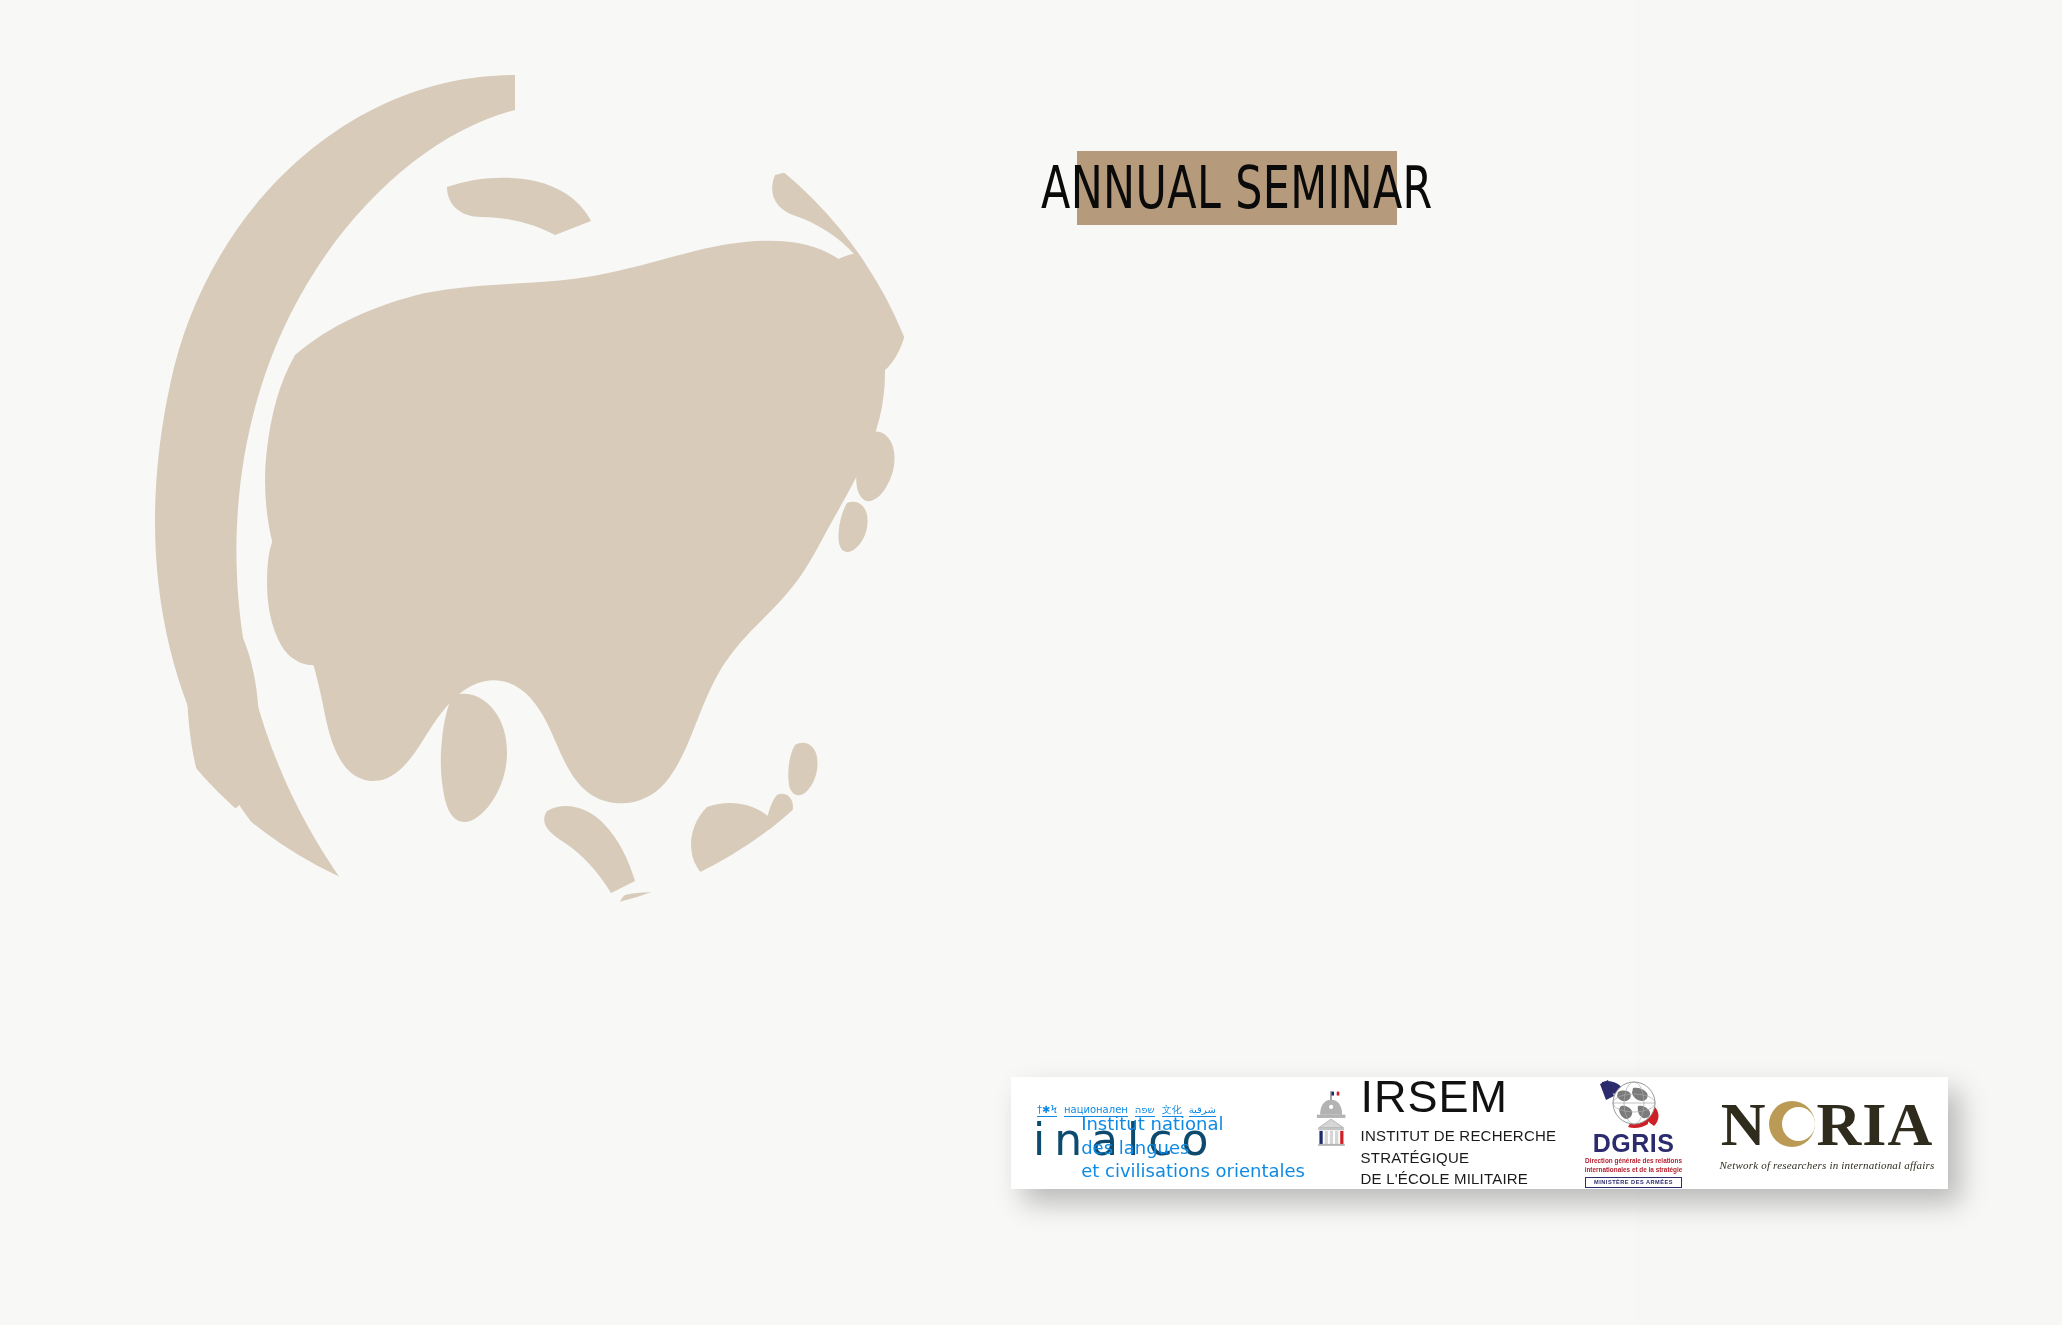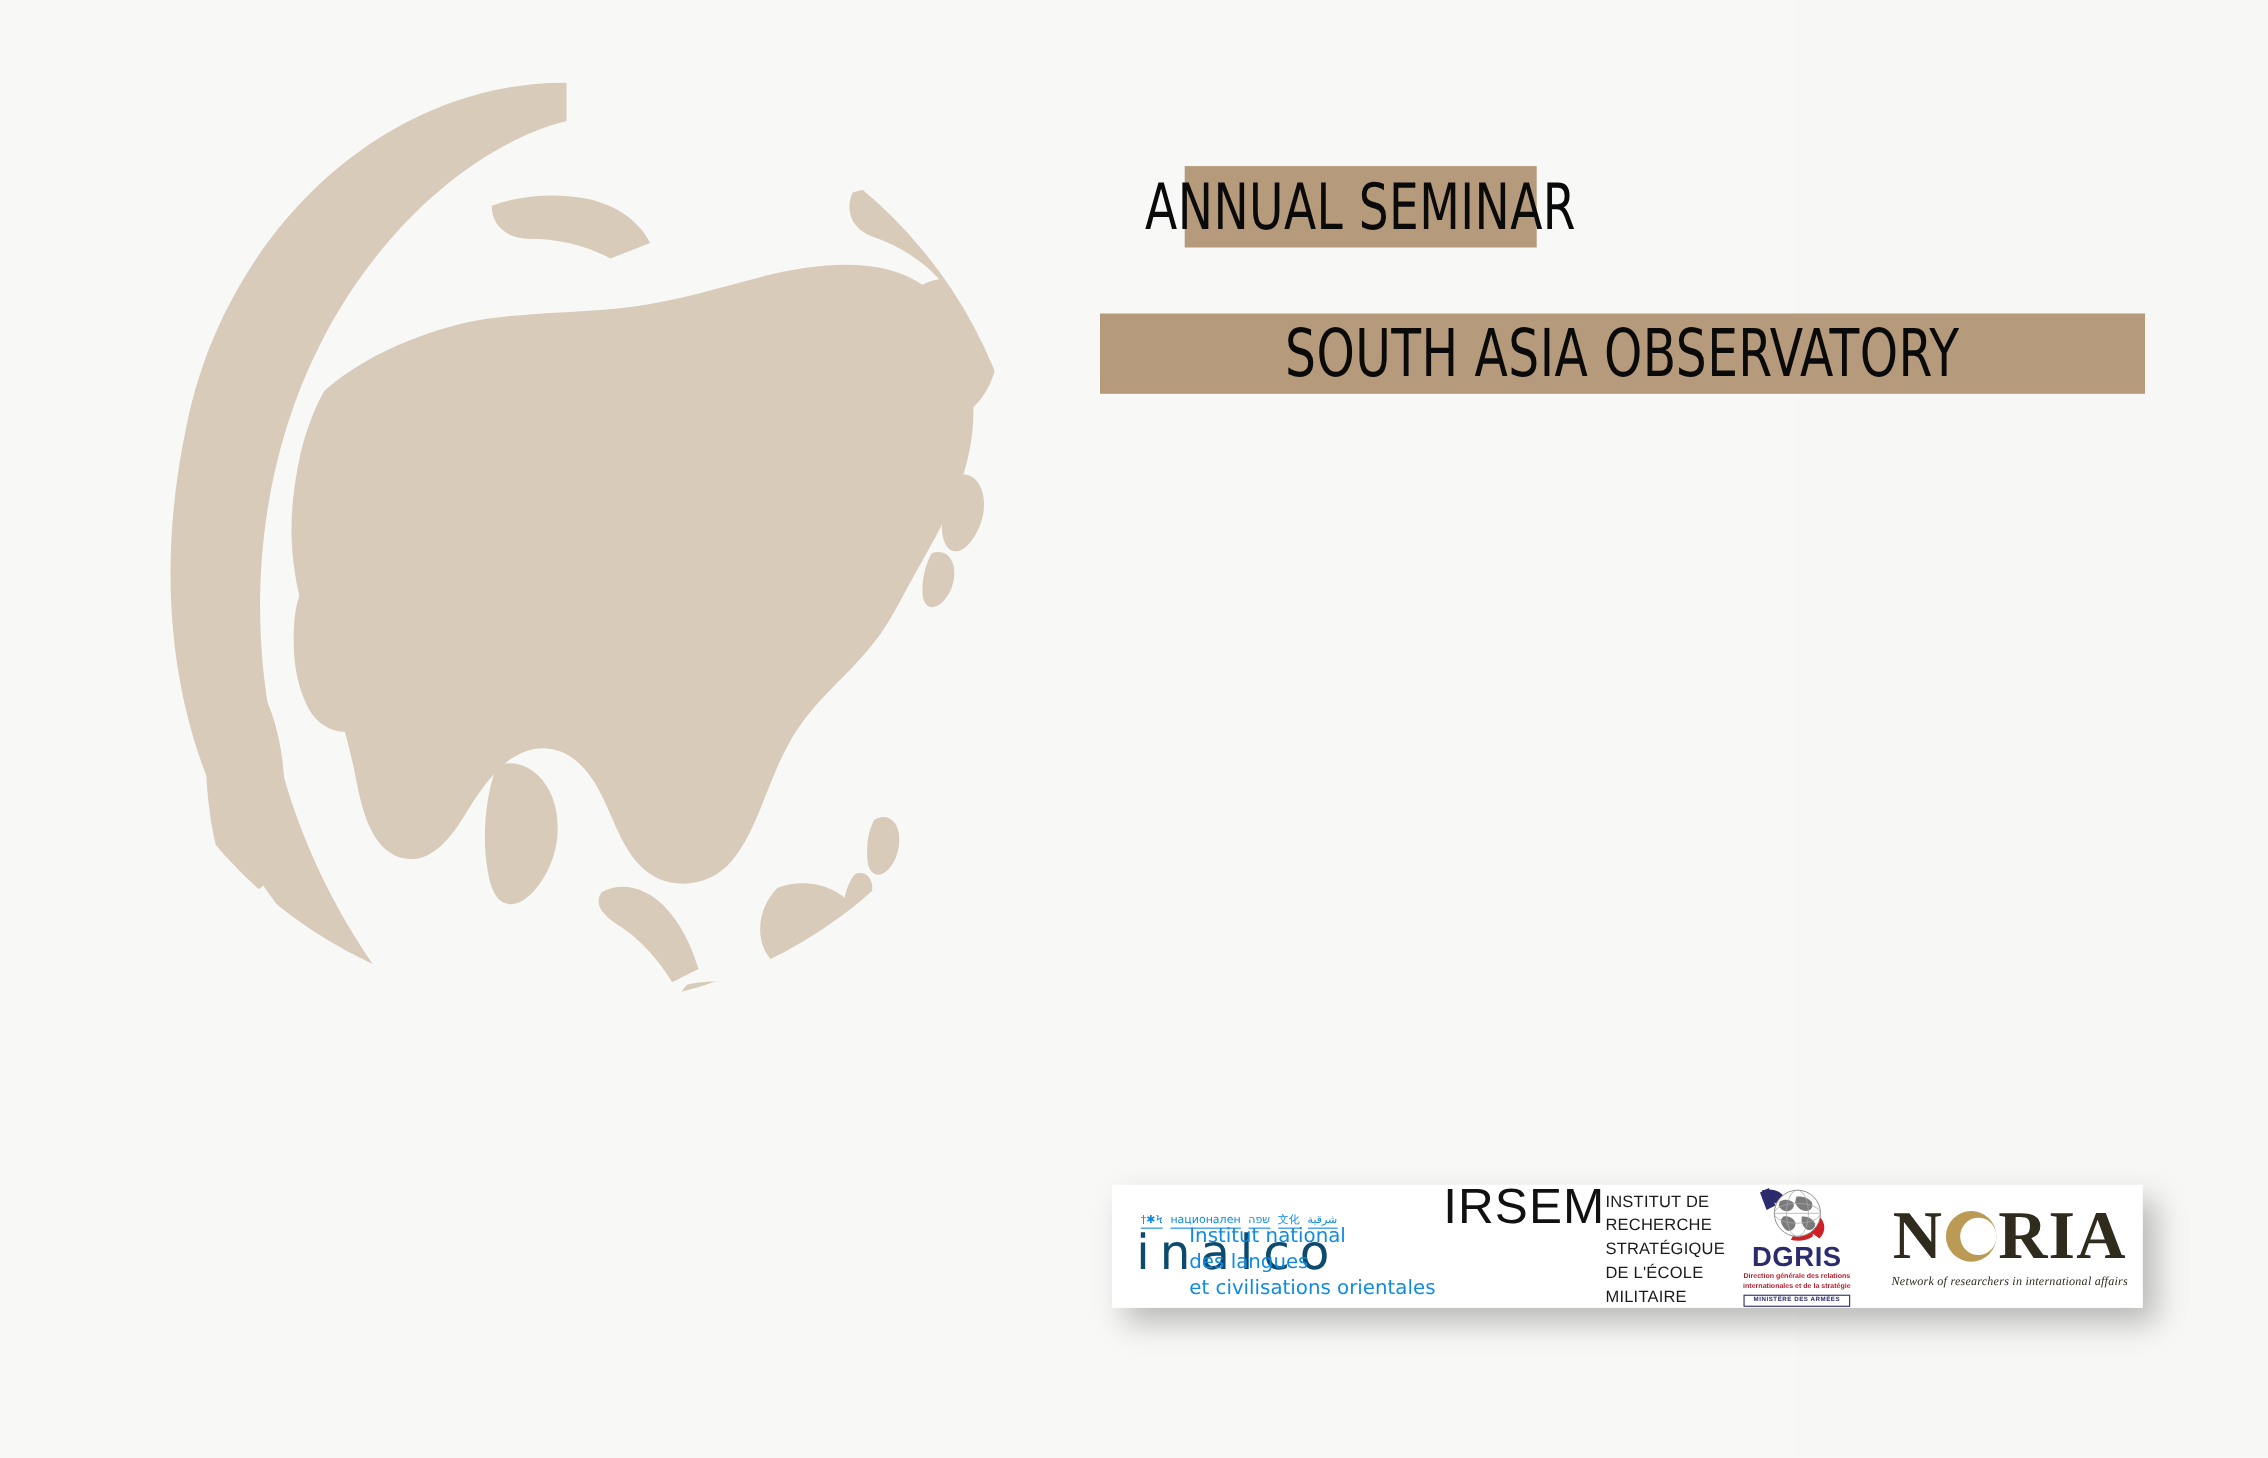--- a/index.html
+++ b/index.html
@@ -193,21 +193,21 @@
     text-align: left;
     font-family: "DejaVu Sans", sans-serif;
   }
 
   
   #logo-irsem {
     width: 250px;
     gap: 8px;
   }
   .irsem-mark { width: 64px; height: 86px; }
-  .irsem-text { display: flex; flex-direction: row; justify-content: flex-end; }
+  .irsem-text { display: flex; flex-direction: column; justify-content: flex-end; }
   .irsem-name {
     font-size: 45px;
     letter-spacing: 1px;
     color: #111;
     line-height: 0.95;
     font-family: "Liberation Sans", sans-serif;
   }
   .irsem-tag {
     font-size: 15px;
     color: #1a1a1a;
@@ -388,23 +388,20 @@
                  C 890 924 880 950 856 962 C 828 976 792 976 760 966
                  C 722 954 688 930 670 902 C 660 888 658 878 666 872 Z"></path>
       </g>
     </svg>
   </div>
 
   <div class="headline-bar" id="bar-annual">
     <span class="headline-text">ANNUAL SEMINAR</span>
   </div>
 
-  <div class="headline-bar" id="bar-south">
-    <span class="headline-text">SOUTH ASIA OBSERVATORY</span>
-  </div>
 
 
 
   <div id="logo-strip">
 
     <div class="logo-cell" id="logo-inalco">
       <div class="inalco-scripts">
         <span>†✱Ϟ</span>
         <span>национален</span>
         <span>שפה</span>

